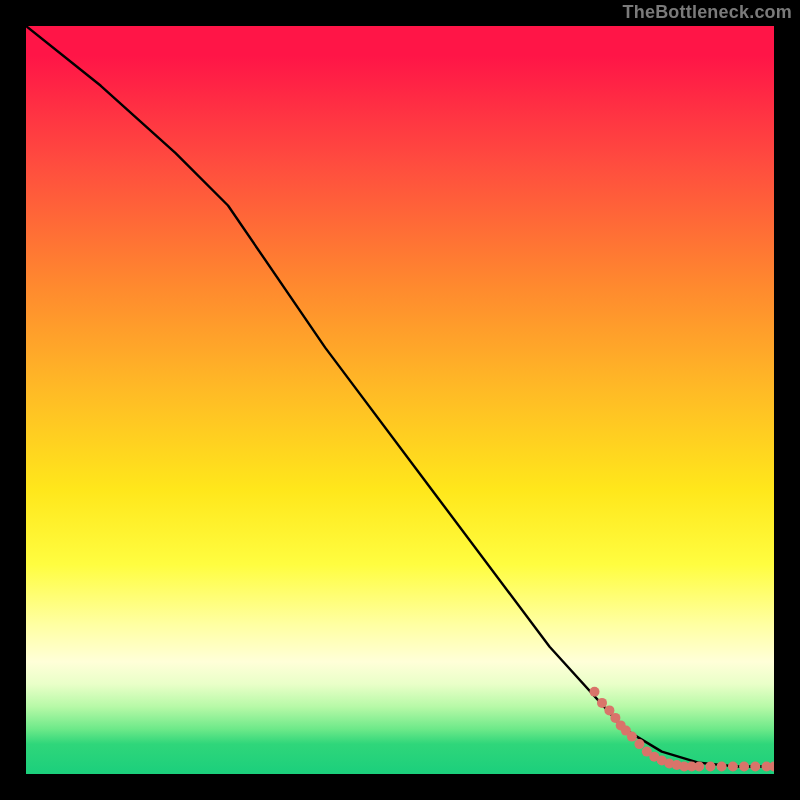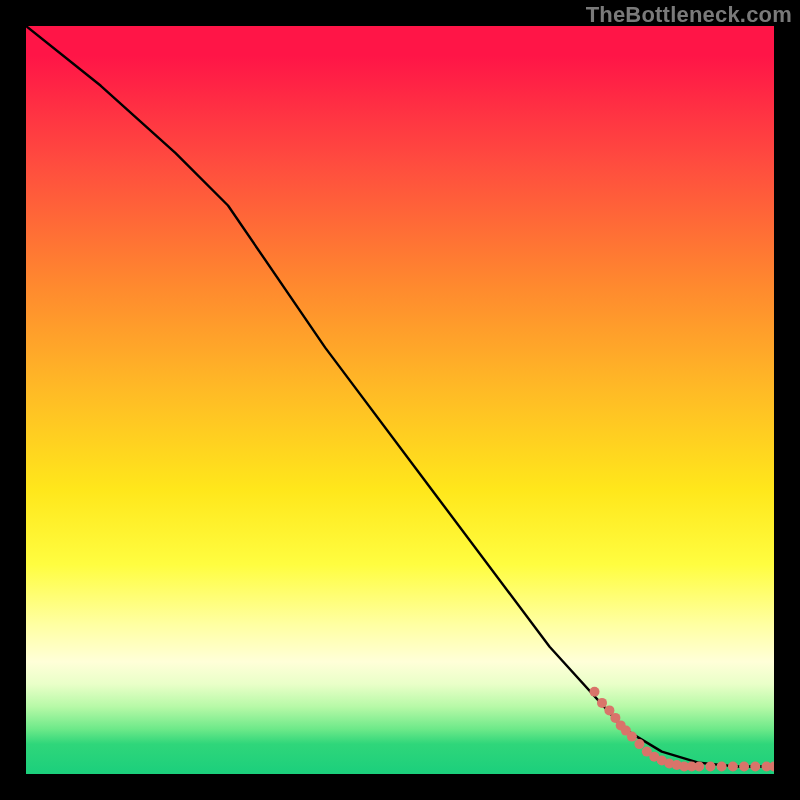--- a/index.html
+++ b/index.html
@@ -48,21 +48,21 @@
     top: 0;
     width: 748px;
     height: 748px;
     pointer-events: none;
   }
   .watermark {
     position: absolute;
     top: 2px;
     right: 8px;
     font-family: Arial, Helvetica, sans-serif;
-    font-size: 22px;
+    font-size: 18px;
     color: #7a7a7a;
     font-weight: 560;
     letter-spacing: 0.2px;
   }
 </style>
 </head>
 <body>
 
 <div class="frame">
   <div class="plot"></div>

